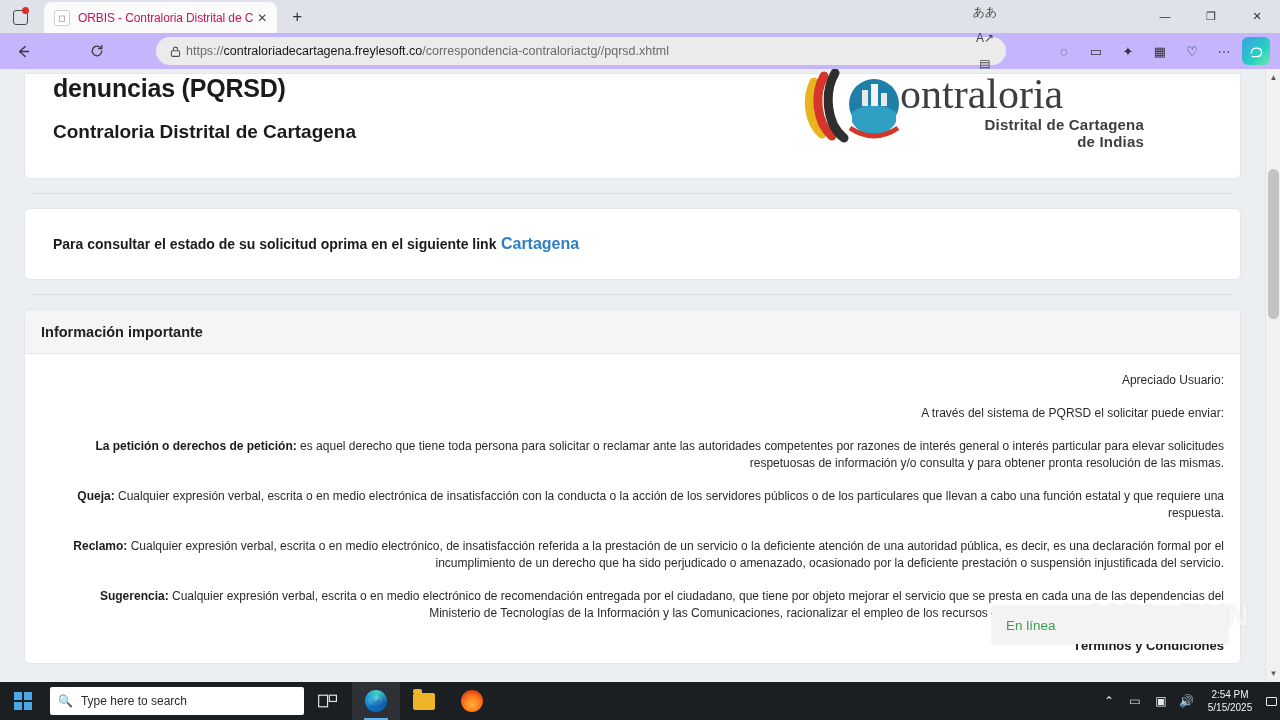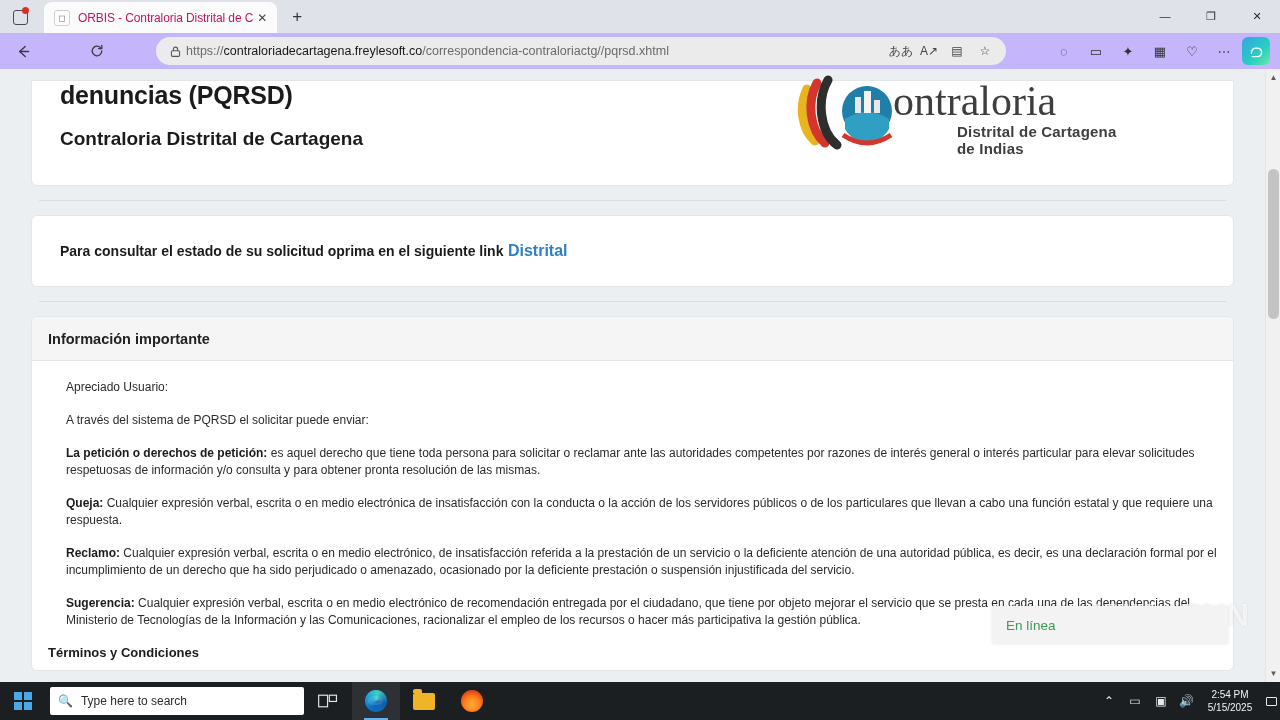--- a/index.html
+++ b/index.html
@@ -79,21 +79,21 @@
     position: relative;
   }
   .omnibox .lock {
     width: 22px; display: flex; align-items: center; justify-content: center; color: #555;
   }
   .url {
     font-size: 12.5px; color: #6a6a6a; white-space: nowrap; overflow: hidden;
     flex: 1 1 auto;
   }
   .url .host { color: #171717; }
-  .omni-icons { display: flex; align-items: center; gap: 2px; }
+  .omni-icons { display: flex; align-items: center; gap: 2px; flex-direction: column; }
   .omni-icon {
     width: 26px; height: 24px; display: flex; align-items: center; justify-content: center;
     font-size: 12px; color: #444;
   }
   .tb-icons { display: flex; align-items: center; padding-right: 4px; }
   .tb-icon {
     width: 32px; height: 30px; display: flex; align-items: center; justify-content: center;
     font-size: 13px; color: #333; border-radius: 5px;
   }
   .copilot {
@@ -101,21 +101,21 @@
     background: linear-gradient(135deg,#3aa0e8 0%, #27d0c0 60%, #6ee7a8 100%);
     display: flex; align-items: center; justify-content: center;
   }
 
   
   .viewport {
     position: absolute; top: 69px; left: 0; width: 1280px; height: 613px;
     background: #eceff1; overflow: hidden;
   }
   .page {
-    position: absolute; top: 0; left: 0; width: 1265px; padding: 11px;
+    position: absolute; top: 0; left: 0; width: 1265px; padding: 4px; text-align: right;
   }
   .card {
     background: #ffffff; border: 1px solid #e2e6ea; border-radius: 6px;
     margin: 0 20px;
   }
   .hero {
     position: relative; height: 106px; padding: 0 24px;
     border-radius: 0 0 6px 6px;
   }
   .hero h1 {
@@ -354,21 +354,21 @@
           <div class="logo-text">ontraloria</div>
           <div class="logo-sub">Distrital de Cartagena de Indias</div>
         </div>
       </div>
 
       <div class="divider"></div>
 
       <div class="card link-card">
         <span class="txt">Para consultar el estado de su solicitud oprima en el siguiente link</span>
         <span>&nbsp;</span>
-        <a href="#">Distrital</a>
+        <a href="#">Cartagena</a>
       </div>
 
       <div class="divider"></div>
 
       <div class="card info-card">
         <div class="info-head">
           <span class="t">Información importante</span>
         </div>
         <div class="info-body">
           <p><span>Apreciado Usuario:</span></p>

